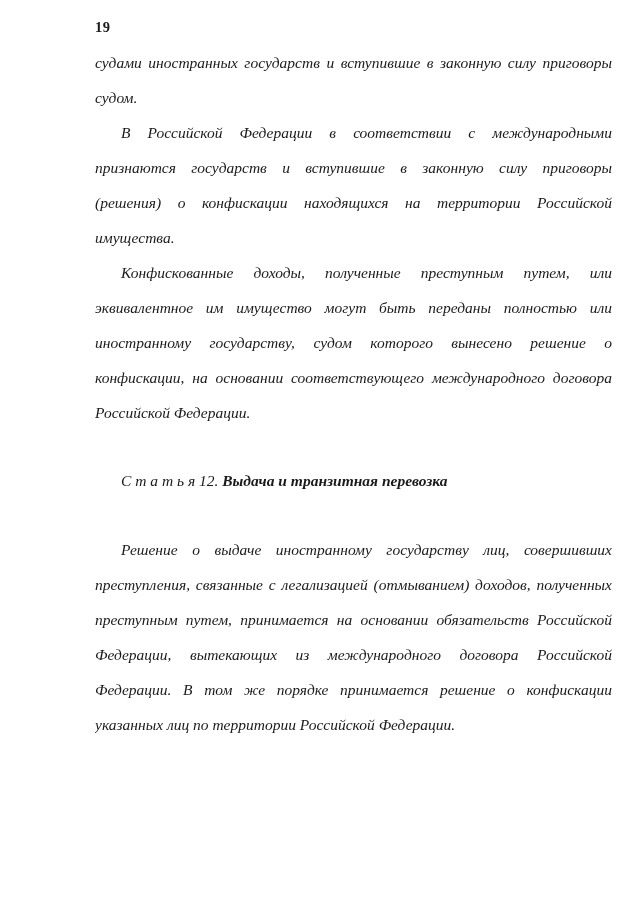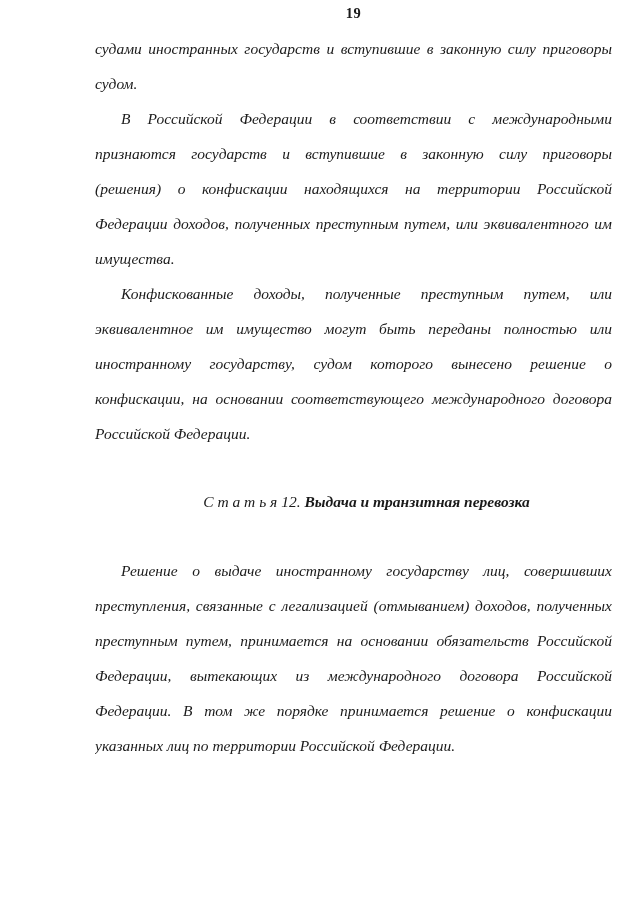--- a/index.html
+++ b/index.html
@@ -18,22 +18,22 @@
     position: relative;
     width: 640px;
     height: 905px;
     background: #ffffff;
   }
   .text-column {
     margin-left: 95px;
     width: 517px;
   }
   .page-number {
-    padding-top: 5px;
-    text-align: center;
+    padding-top: 19px;
+    text-align: left;
     font-size: 14.5px;
     font-weight: bold;
     letter-spacing: 0.5px;
   }
   .document-body {
     margin-top: 9px;
     font-size: 15.5px;
     font-style: italic;
   }
   .paragraph {
@@ -53,21 +53,20 @@
   .paragraph.indent .line:first-child {
     text-indent: 26px;
   }
   .heading {
     height: 35px;
     line-height: 35px;
     padding-left: 26px;
     margin-top: 33px;
     margin-bottom: 34px;
     white-space: nowrap;
-    text-align: center;
   }
   .heading-prefix {
     font-weight: normal;
   }
   .heading-title {
     font-weight: bold;
   }
 </style>
 </head>
 <body>
@@ -77,21 +76,20 @@
     <div class="page-number">19</div>
     <div class="document-body">
         <div class="paragraph">
           <div class="line">судами иностранных государств и вступившие в законную силу приговоры</div>
           <div class="line last">судом.</div>
         </div>
         <div class="paragraph indent">
           <div class="line">В Российской Федерации в соответствии с международными договорами</div>
           <div class="line">признаются государств и вступившие в законную силу приговоры</div>
           <div class="line">(решения) о конфискации находящихся на территории Российской</div>
-          <div class="line">Федерации доходов, полученных преступным путем, или эквивалентного им</div>
           <div class="line last">имущества.</div>
         </div>
         <div class="paragraph indent">
           <div class="line">Конфискованные доходы, полученные преступным путем, или</div>
           <div class="line">эквивалентное им имущество могут быть переданы полностью или частично</div>
           <div class="line">иностранному государству, судом которого вынесено решение о</div>
           <div class="line">конфискации, на основании соответствующего международного договора</div>
           <div class="line last">Российской Федерации.</div>
         </div>
         <div class="heading"><span class="heading-prefix">С т а т ь я  12.</span> <span class="heading-title">Выдача и транзитная перевозка</span></div>

